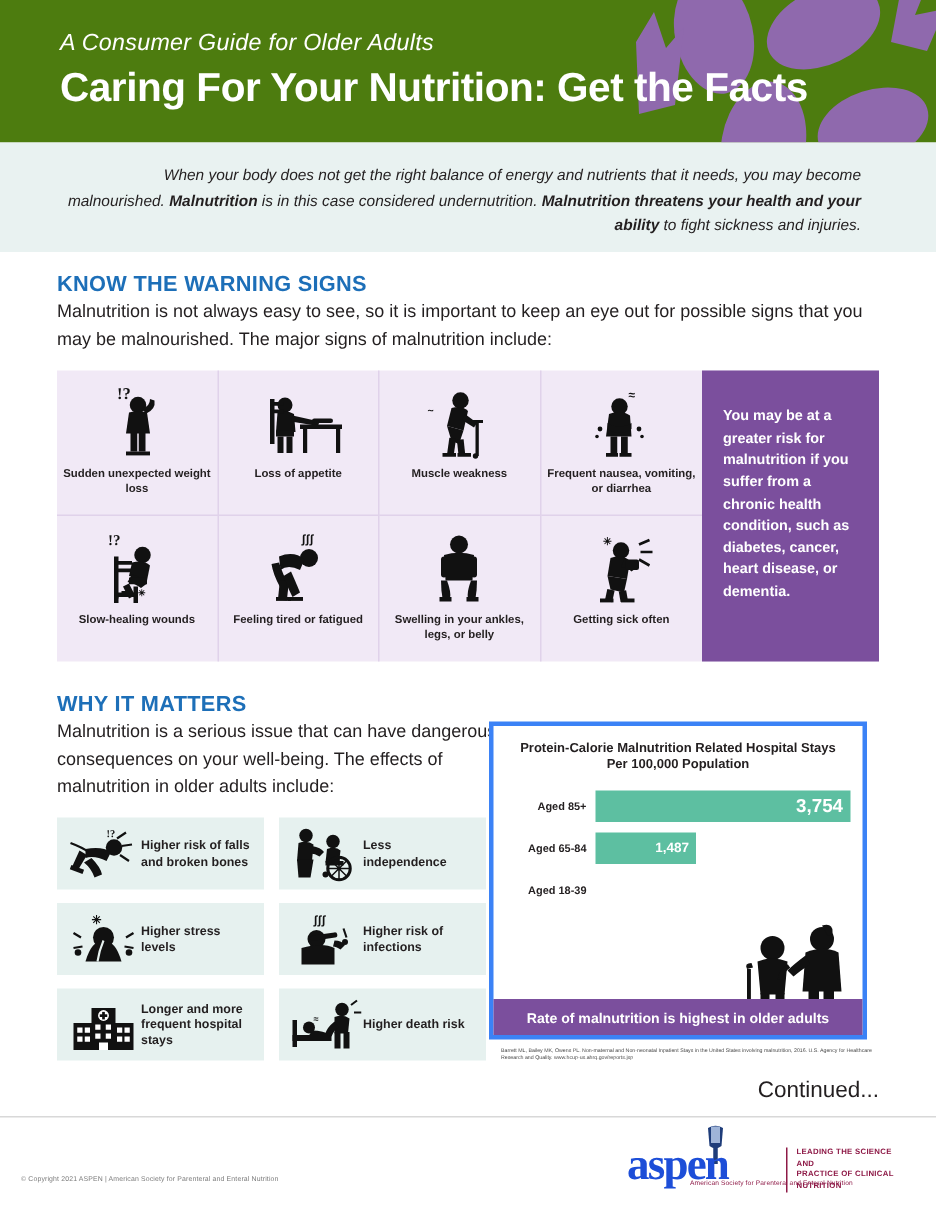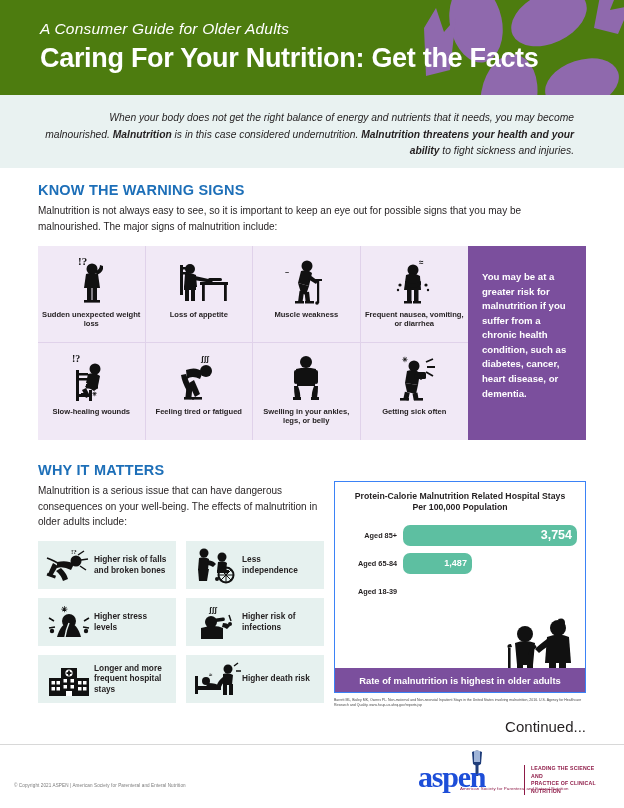--- a/index.html
+++ b/index.html
@@ -36,21 +36,21 @@
   }
   .intro p {
     font-size:10.3px; line-height:1.62; font-style:italic; color:#231f20;
   }
   .intro b { font-weight:bold; }
 
   
   .sec-head {
     color:#1d6fb8; font-size:14.5px; font-weight:bold; letter-spacing:.2px;
   }
-  .sec-body { font-size:10px; line-height:1.55; color:#231f20; margin-top:5px; }
+  .sec-body { font-size:12px; line-height:1.55; color:#231f20; }
 
   
   .warn-wrap { position:absolute; left:38px; top:182px; width:548px; }
   .signs-panel {
     margin-top:12px; width:548px; height:194px;
     display:flex; background:#f1e9f6;
   }
   .signs-grid {
     flex:1; display:grid; grid-template-columns:repeat(4,1fr); grid-template-rows:1fr 1fr;
   }
@@ -77,37 +77,37 @@
     gap:9px 10px;
   }
   .eff-tile {
     background:#e6f1ef; height:48px; display:flex; align-items:center; padding:0 6px;
   }
   .eff-icon { width:50px; height:40px; display:flex; align-items:center; justify-content:center; flex:none; }
   .eff-label { font-size:8.3px; line-height:1.28; font-weight:bold; color:#231f20; }
 
   
   .chart-panel {
-    position:absolute; left:334px; top:481px; width:252px; height:212px;
-    border:1px solid #3b82f6; background:#fff;
+    position:absolute; left:326px; top:481px; width:252px; height:212px;
+    border:3px solid #3b82f6; background:#fff;
   }
   .chart-title {
     text-align:center; font-size:8.7px; font-weight:bold; line-height:1.3;
     padding:9px 14px 0; color:#231f20;
   }
   .chart-area { position:relative; padding:9px 8px 0 6px; }
   .bar-row { display:flex; align-items:center; height:25px; margin-bottom:3px; }
   .bar-cat {
     width:62px; text-align:right; padding-right:6px; font-size:7.3px;
     font-weight:bold; color:#231f20; flex:none;
   }
   .bar-track { flex:1; position:relative; height:21px; }
   .bar-fill {
     background:#5dbfa1; height:21px; display:flex; align-items:center;
-    justify-content:flex-end; padding-right:5px;border-radius:7px;
+    justify-content:flex-end; padding-right:5px;
   }
   .bar-val-in { color:#fff; font-weight:bold; font-size:12.5px; }
   .bar-val-in.sm { font-size:9px; }
   .bar-val-out {
     position:absolute; top:50%; transform:translateY(-50%);
     font-size:8.3px; font-weight:bold; color:#231f20; white-space:nowrap;
   }
   .chart-figures { position:absolute; right:6px; bottom:2px; width:78px; height:72px; }
   .chart-caption {
     position:absolute; left:0; bottom:0; width:100%; height:24px;

